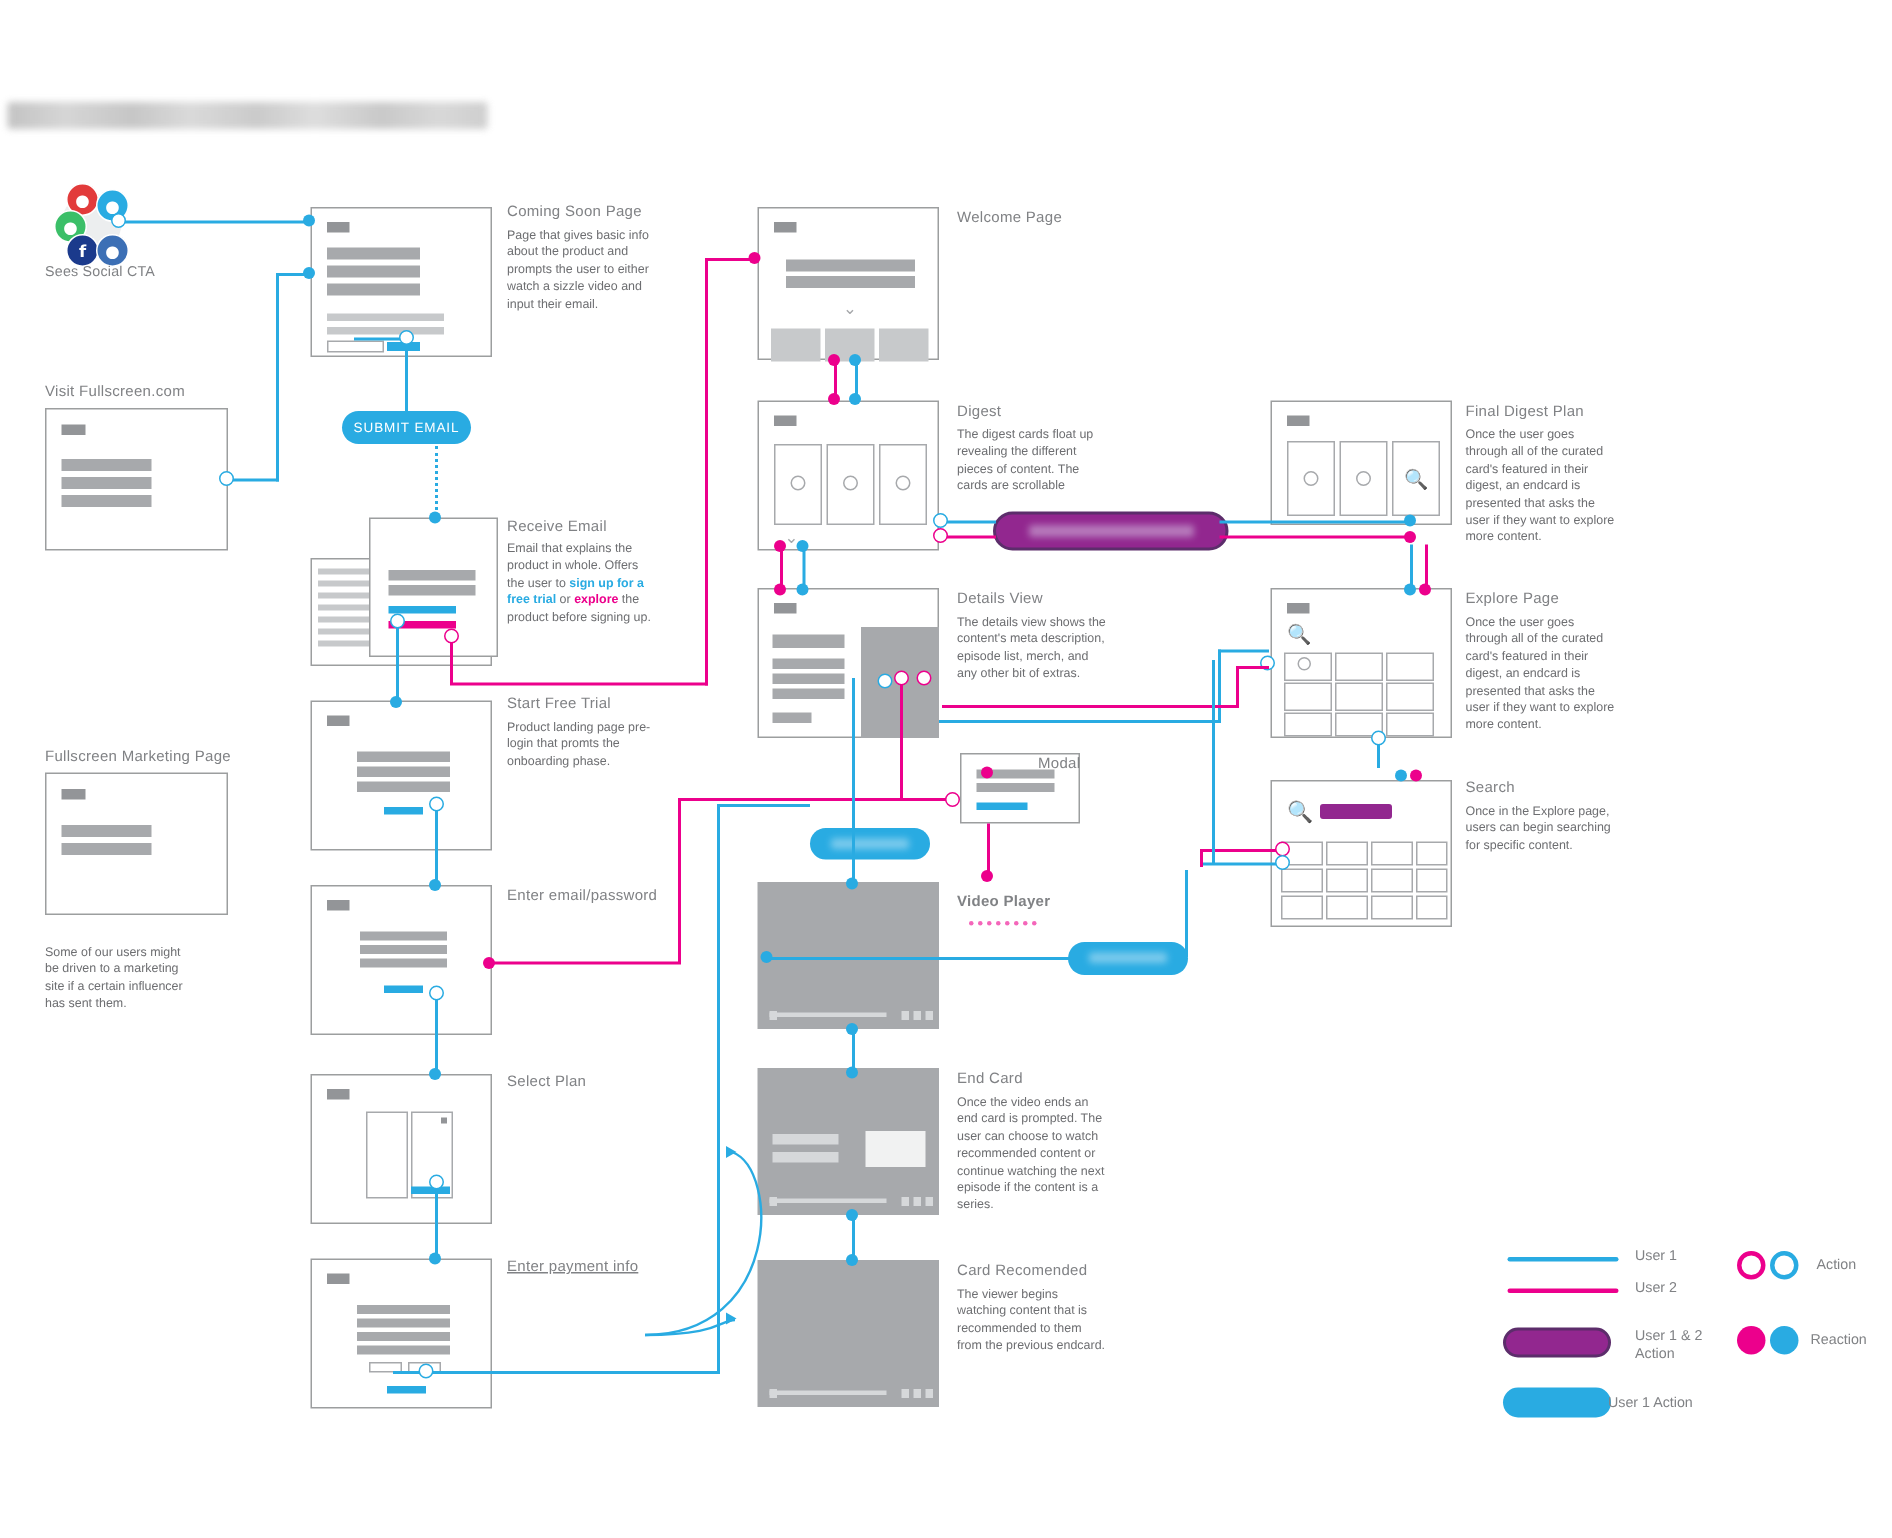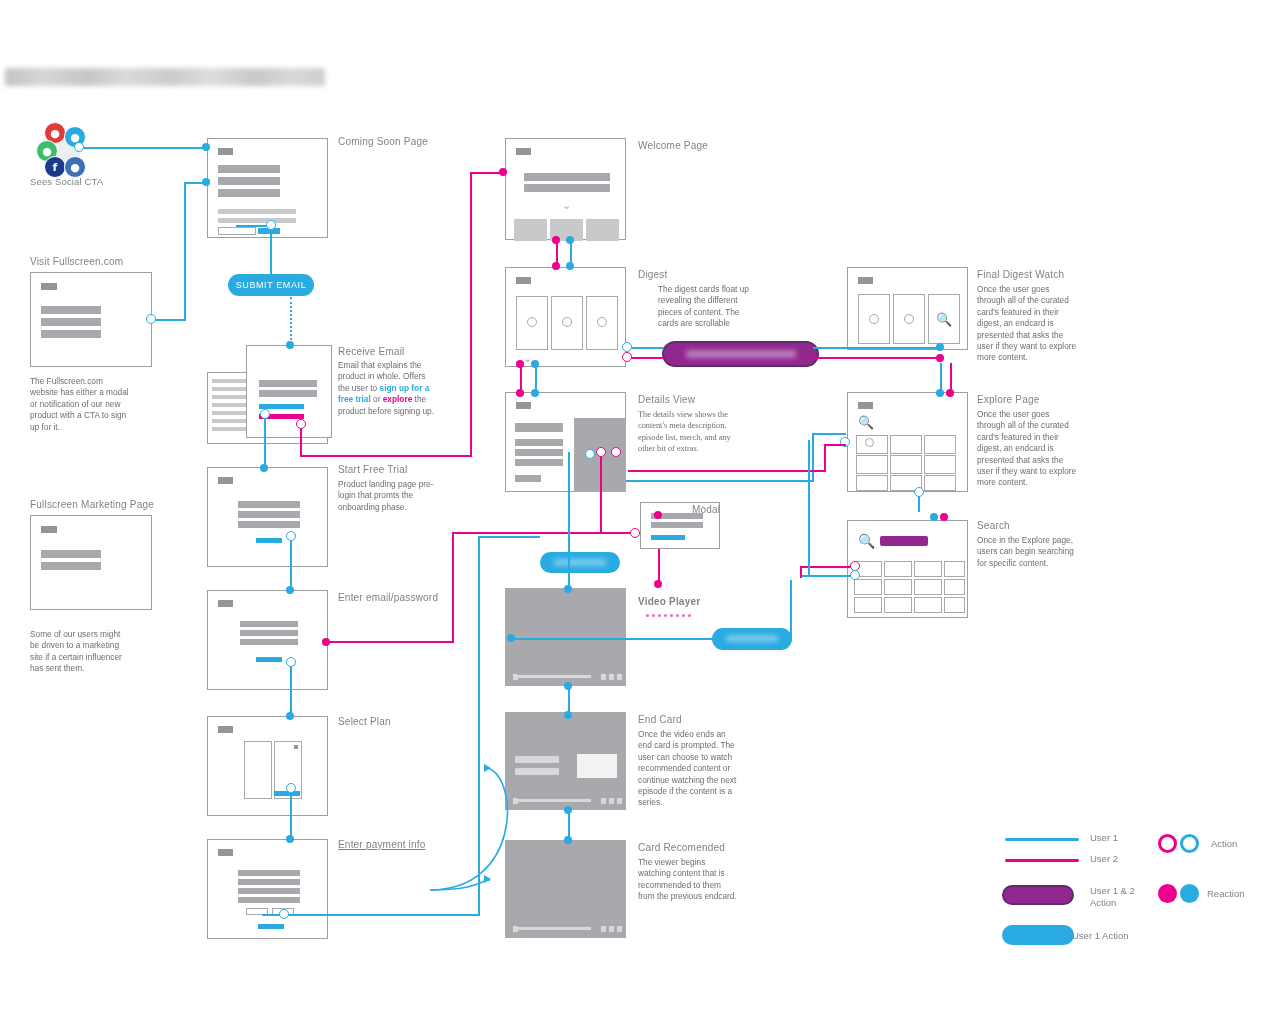--- a/index.html
+++ b/index.html
@@ -92,41 +92,41 @@
   </div>
   <div class="lbl" style="left:30px;top:176px;width:140px;">Sees Social CTA</div>
 
   <div class="lbl-title" style="left:30px;top:256px;width:170px;">Visit Fullscreen.com</div>
   <div class="screen" style="left:30px;top:272px;width:122px;height:95px;">
     <div class="bar dark" style="left:10px;top:10px;width:16px;height:7px;"></div>
     <div class="bar" style="left:10px;top:33px;width:60px;height:8px;"></div>
     <div class="bar" style="left:10px;top:45px;width:60px;height:8px;"></div>
     <div class="bar" style="left:10px;top:57px;width:60px;height:8px;"></div>
   </div>
-  <div class="lbl-body" style="left:30px;top:376px;width:100px;">The Fullscreen.com website has either a modal or notification of our new product with a CTA to sign up for it.</div>
 
   <div class="lbl-title" style="left:30px;top:499px;width:190px;">Fullscreen Marketing Page</div>
   <div class="screen" style="left:30px;top:515px;width:122px;height:95px;">
     <div class="bar dark" style="left:10px;top:10px;width:16px;height:7px;"></div>
     <div class="bar" style="left:10px;top:34px;width:60px;height:8px;"></div>
     <div class="bar" style="left:10px;top:46px;width:60px;height:8px;"></div>
   </div>
   <div class="lbl-body" style="left:30px;top:629px;width:100px;">Some of our users might be driven to a marketing site if a certain influencer has sent them.</div>
 
   <div class="screen" style="left:207px;top:138px;width:121px;height:100px;">
     <div class="bar dark" style="left:10px;top:9px;width:15px;height:7px;"></div>
     <div class="bar" style="left:10px;top:26px;width:62px;height:8px;"></div>
     <div class="bar" style="left:10px;top:38px;width:62px;height:8px;"></div>
     <div class="bar" style="left:10px;top:50px;width:62px;height:8px;"></div>
     <div class="bar light" style="left:10px;top:70px;width:78px;height:5px;"></div>
     <div class="bar light" style="left:10px;top:79px;width:78px;height:5px;"></div>
     <div class="inputline" style="left:10px;top:88px;width:38px;height:8px;"></div>
     <div class="cyanbar" style="left:50px;top:89px;width:22px;height:6px;"></div>
   </div>
   <div class="lbl-title" style="left:338px;top:136px;width:140px;">Coming Soon Page</div>
+  <div class="lbl-body" style="left:338px;top:151px;width:98px;">Page that gives basic info about the product and prompts the user to either watch a sizzle video and input their email.</div>
 
   <div class="pill cyan" style="left:228px;top:274px;width:86px;height:22px;">SUBMIT EMAIL</div>
 
   <div class="screen" style="left:207px;top:372px;width:121px;height:72px;">
     <div class="bar light" style="left:4px;top:6px;width:44px;height:4px;"></div>
     <div class="bar light" style="left:4px;top:14px;width:44px;height:4px;"></div>
     <div class="bar light" style="left:4px;top:22px;width:44px;height:4px;"></div>
     <div class="bar light" style="left:4px;top:30px;width:44px;height:4px;"></div>
     <div class="bar light" style="left:4px;top:38px;width:44px;height:4px;"></div>
     <div class="bar light" style="left:4px;top:46px;width:44px;height:4px;"></div>
@@ -198,50 +198,50 @@
     <div class="bar dark" style="left:10px;top:9px;width:15px;height:7px;"></div>
     <div style="position:absolute;left:10px;top:28px;width:30px;height:52px;border:1px solid #a7a9ac;"></div>
     <div style="position:absolute;left:45px;top:28px;width:30px;height:52px;border:1px solid #a7a9ac;"></div>
     <div style="position:absolute;left:80px;top:28px;width:30px;height:52px;border:1px solid #a7a9ac;"></div>
     <div style="position:absolute;left:21px;top:49px;width:8px;height:8px;border:1.2px solid #a7a9ac;border-radius:50%;"></div>
     <div style="position:absolute;left:56px;top:49px;width:8px;height:8px;border:1.2px solid #a7a9ac;border-radius:50%;"></div>
     <div style="position:absolute;left:91px;top:49px;width:8px;height:8px;border:1.2px solid #a7a9ac;border-radius:50%;"></div>
     <div style="position:absolute;left:17px;top:84px;font-size:11px;color:#a7a9ac;">⌄</div>
   </div>
   <div class="lbl-title" style="left:638px;top:269px;width:140px;">Digest</div>
-  <div class="lbl-body" style="left:638px;top:284px;width:100px;margin-left:20px;">The digest cards float up revealing the different pieces of content. The cards are scrollable</div>
+  <div class="lbl-body" style="left:638px;top:284px;width:100px;">The digest cards float up revealing the different pieces of content. The cards are scrollable</div>
 
   <div class="pill purple" style="left:662px;top:341px;width:153px;height:22px;">
     <div class="blurbar" style="left:22px;top:7px;width:110px;height:8px;background:#c79fd0;"></div>
   </div>
 
   <div class="screen" style="left:847px;top:267px;width:121px;height:83px;">
     <div class="bar dark" style="left:10px;top:9px;width:15px;height:7px;"></div>
     <div style="position:absolute;left:10px;top:26px;width:30px;height:48px;border:1px solid #a7a9ac;"></div>
     <div style="position:absolute;left:45px;top:26px;width:30px;height:48px;border:1px solid #a7a9ac;"></div>
     <div style="position:absolute;left:80px;top:26px;width:30px;height:48px;border:1px solid #a7a9ac;"></div>
     <div style="position:absolute;left:21px;top:46px;width:8px;height:8px;border:1.2px solid #a7a9ac;border-radius:50%;"></div>
     <div style="position:absolute;left:56px;top:46px;width:8px;height:8px;border:1.2px solid #a7a9ac;border-radius:50%;"></div>
     <div style="position:absolute;left:88px;top:44px;font-size:13px;color:#29abe2;">🔍</div>
   </div>
   <div style="position:absolute;left:936px;top:352px;font-size:11px;color:#a7a9ac;">⌄</div>
-  <div class="lbl-title" style="left:977px;top:269px;width:150px;">Final Digest Watch</div>
+  <div class="lbl-title" style="left:977px;top:269px;width:150px;">Final Digest Plan</div>
   <div class="lbl-body" style="left:977px;top:284px;width:100px;">Once the user goes through all of the curated card's featured in their digest, an endcard is presented that asks the user if they want to explore more content.</div>
 
   <div class="screen" style="left:505px;top:392px;width:121px;height:100px;">
     <div class="bar dark" style="left:10px;top:9px;width:15px;height:7px;"></div>
     <div class="solidblock" style="left:68px;top:25px;width:52px;height:74px;"></div>
     <div class="bar" style="left:9px;top:30px;width:48px;height:9px;"></div>
     <div class="bar" style="left:9px;top:46px;width:48px;height:7px;"></div>
     <div class="bar" style="left:9px;top:56px;width:48px;height:7px;"></div>
     <div class="bar" style="left:9px;top:66px;width:48px;height:7px;"></div>
     <div class="bar" style="left:9px;top:82px;width:26px;height:7px;"></div>
   </div>
   <div class="lbl-title" style="left:638px;top:394px;width:140px;">Details View</div>
-  <div class="lbl-body" style="left:638px;top:409px;width:100px;font-family:Liberation Serif, serif;">The details view shows the content's meta description, episode list, merch, and any other bit of extras.</div>
+  <div class="lbl-body" style="left:638px;top:409px;width:100px;">The details view shows the content's meta description, episode list, merch, and any other bit of extras.</div>
 
   <div class="pill cyan" style="left:540px;top:552px;width:80px;height:21px;">
     <div class="blurbar" style="left:14px;top:7px;width:52px;height:7px;background:#9fd9f2;"></div>
   </div>
 
   <div class="screen" style="left:640px;top:502px;width:80px;height:47px;">
     <div class="bar" style="left:10px;top:10px;width:52px;height:6px;"></div>
     <div class="bar" style="left:10px;top:19px;width:52px;height:6px;"></div>
     <div class="cyanbar" style="left:10px;top:32px;width:34px;height:5px;"></div>
   </div>

